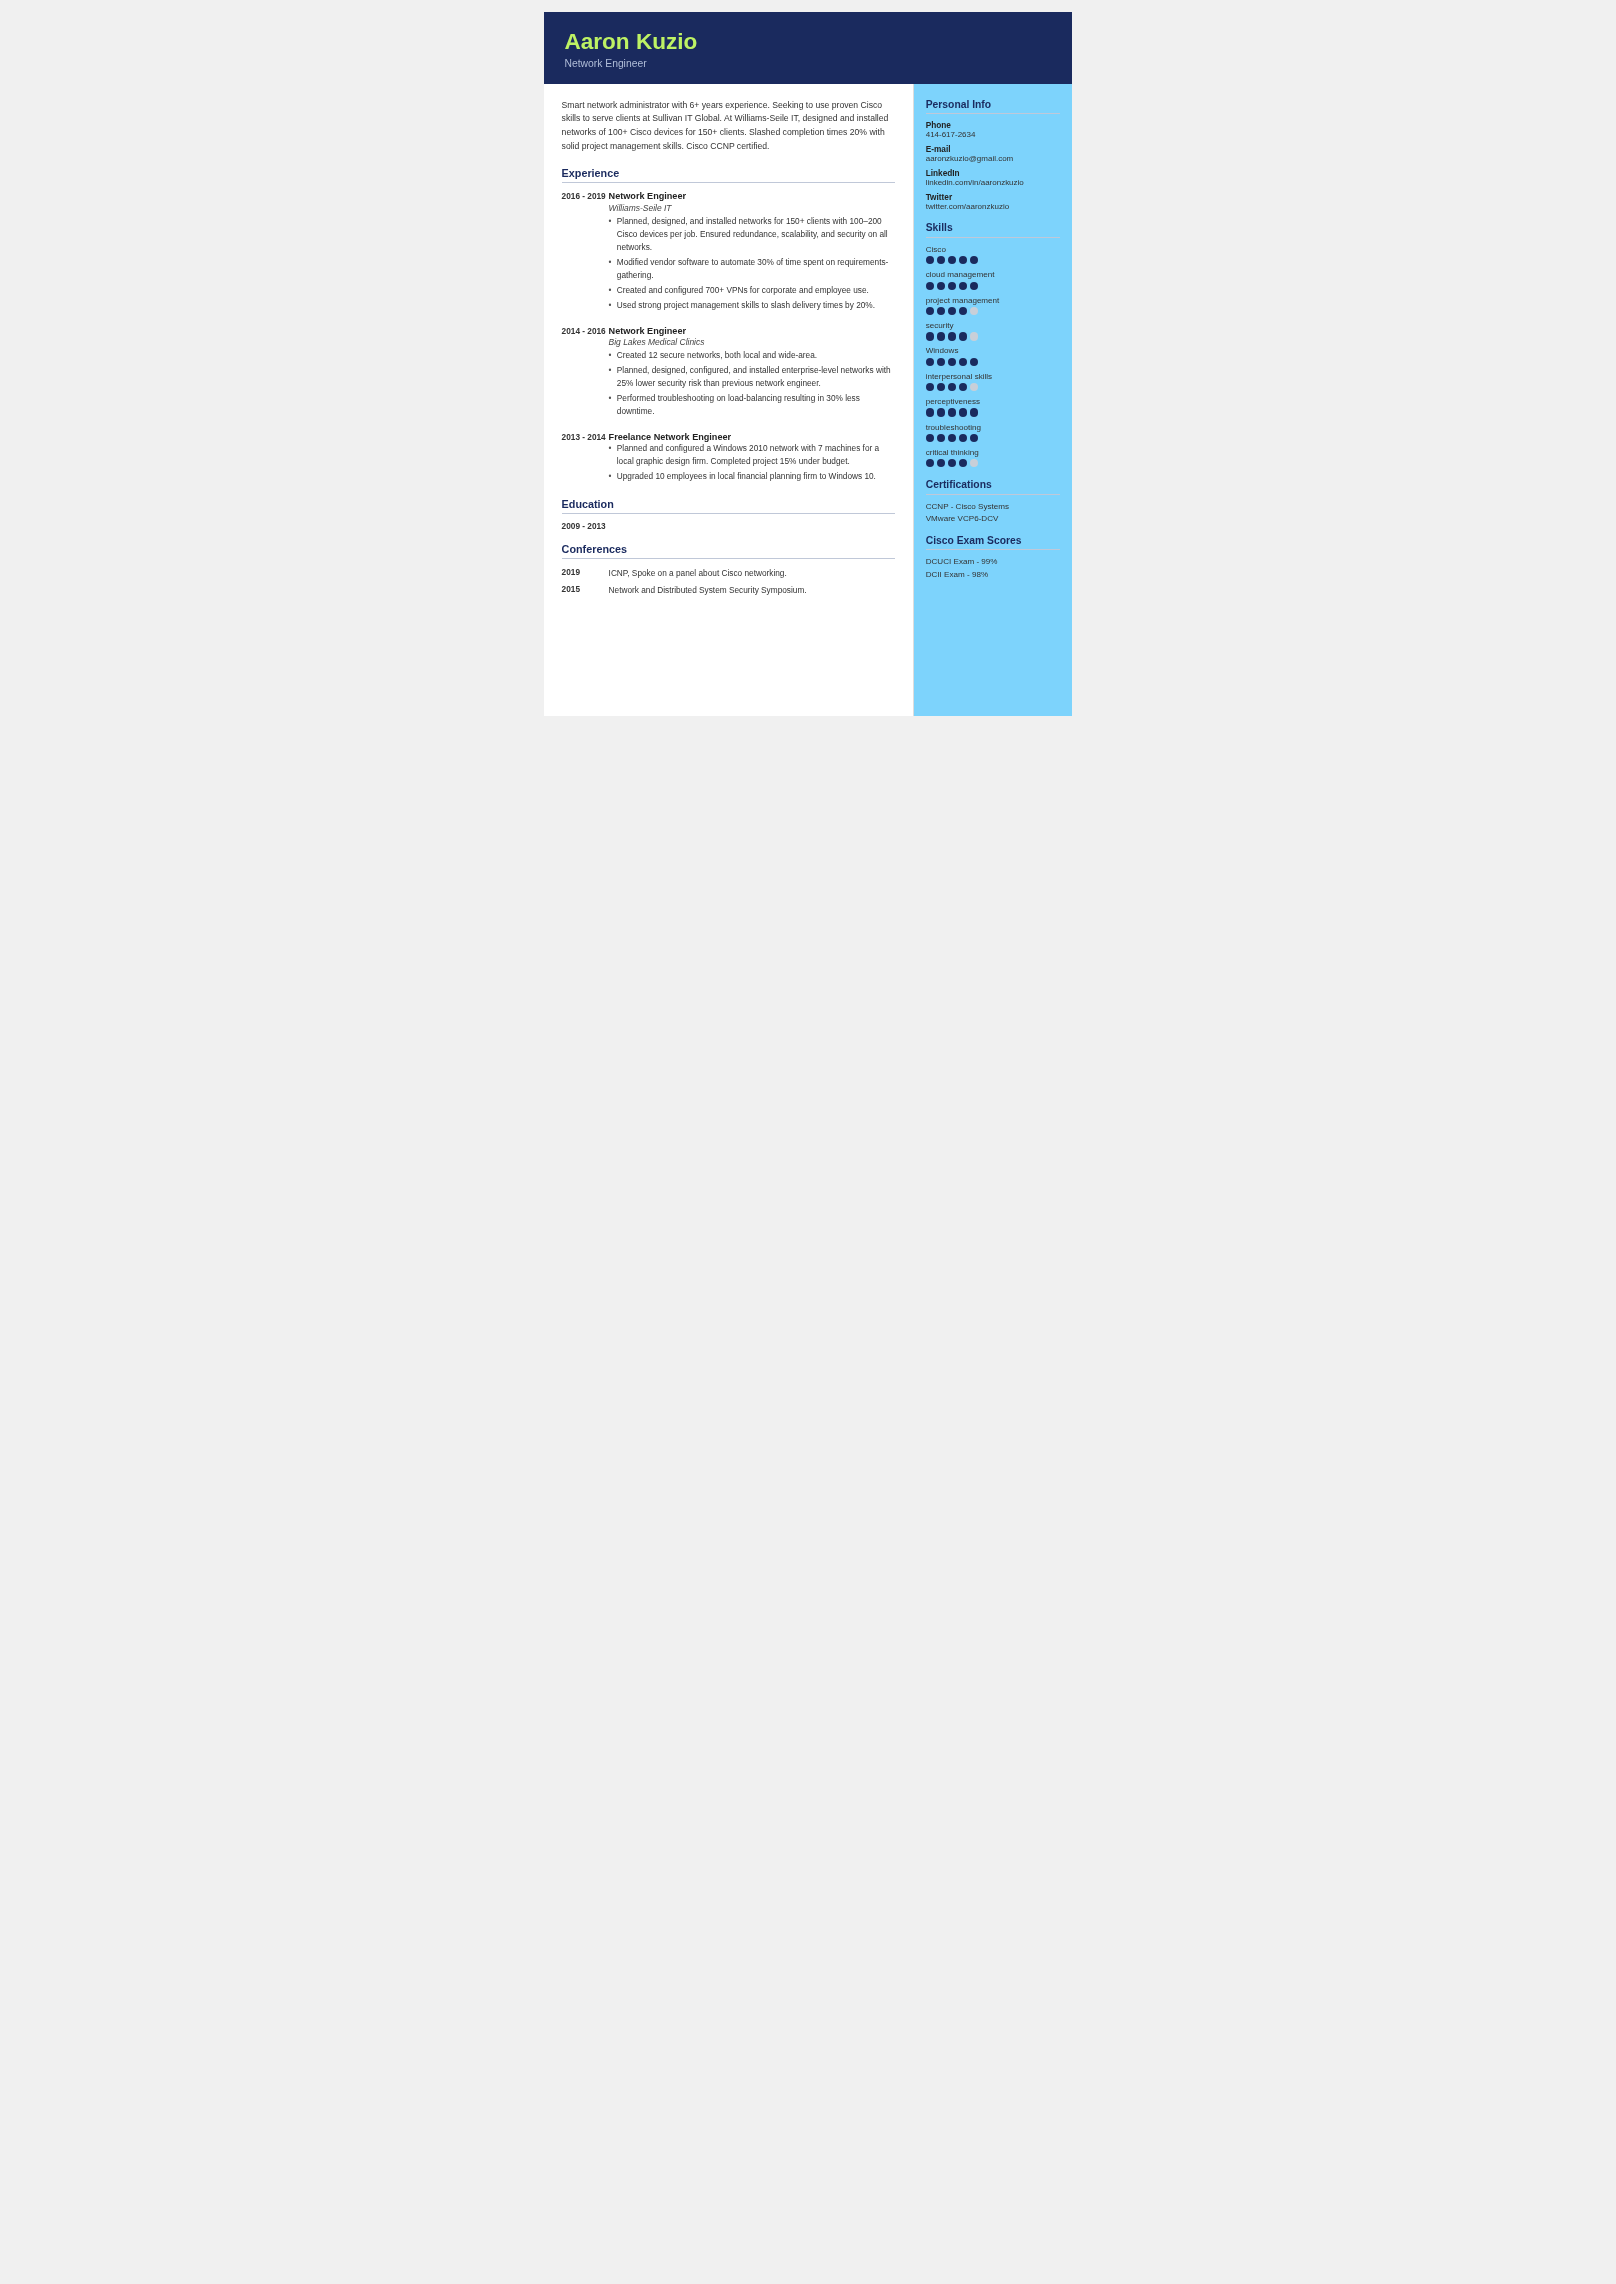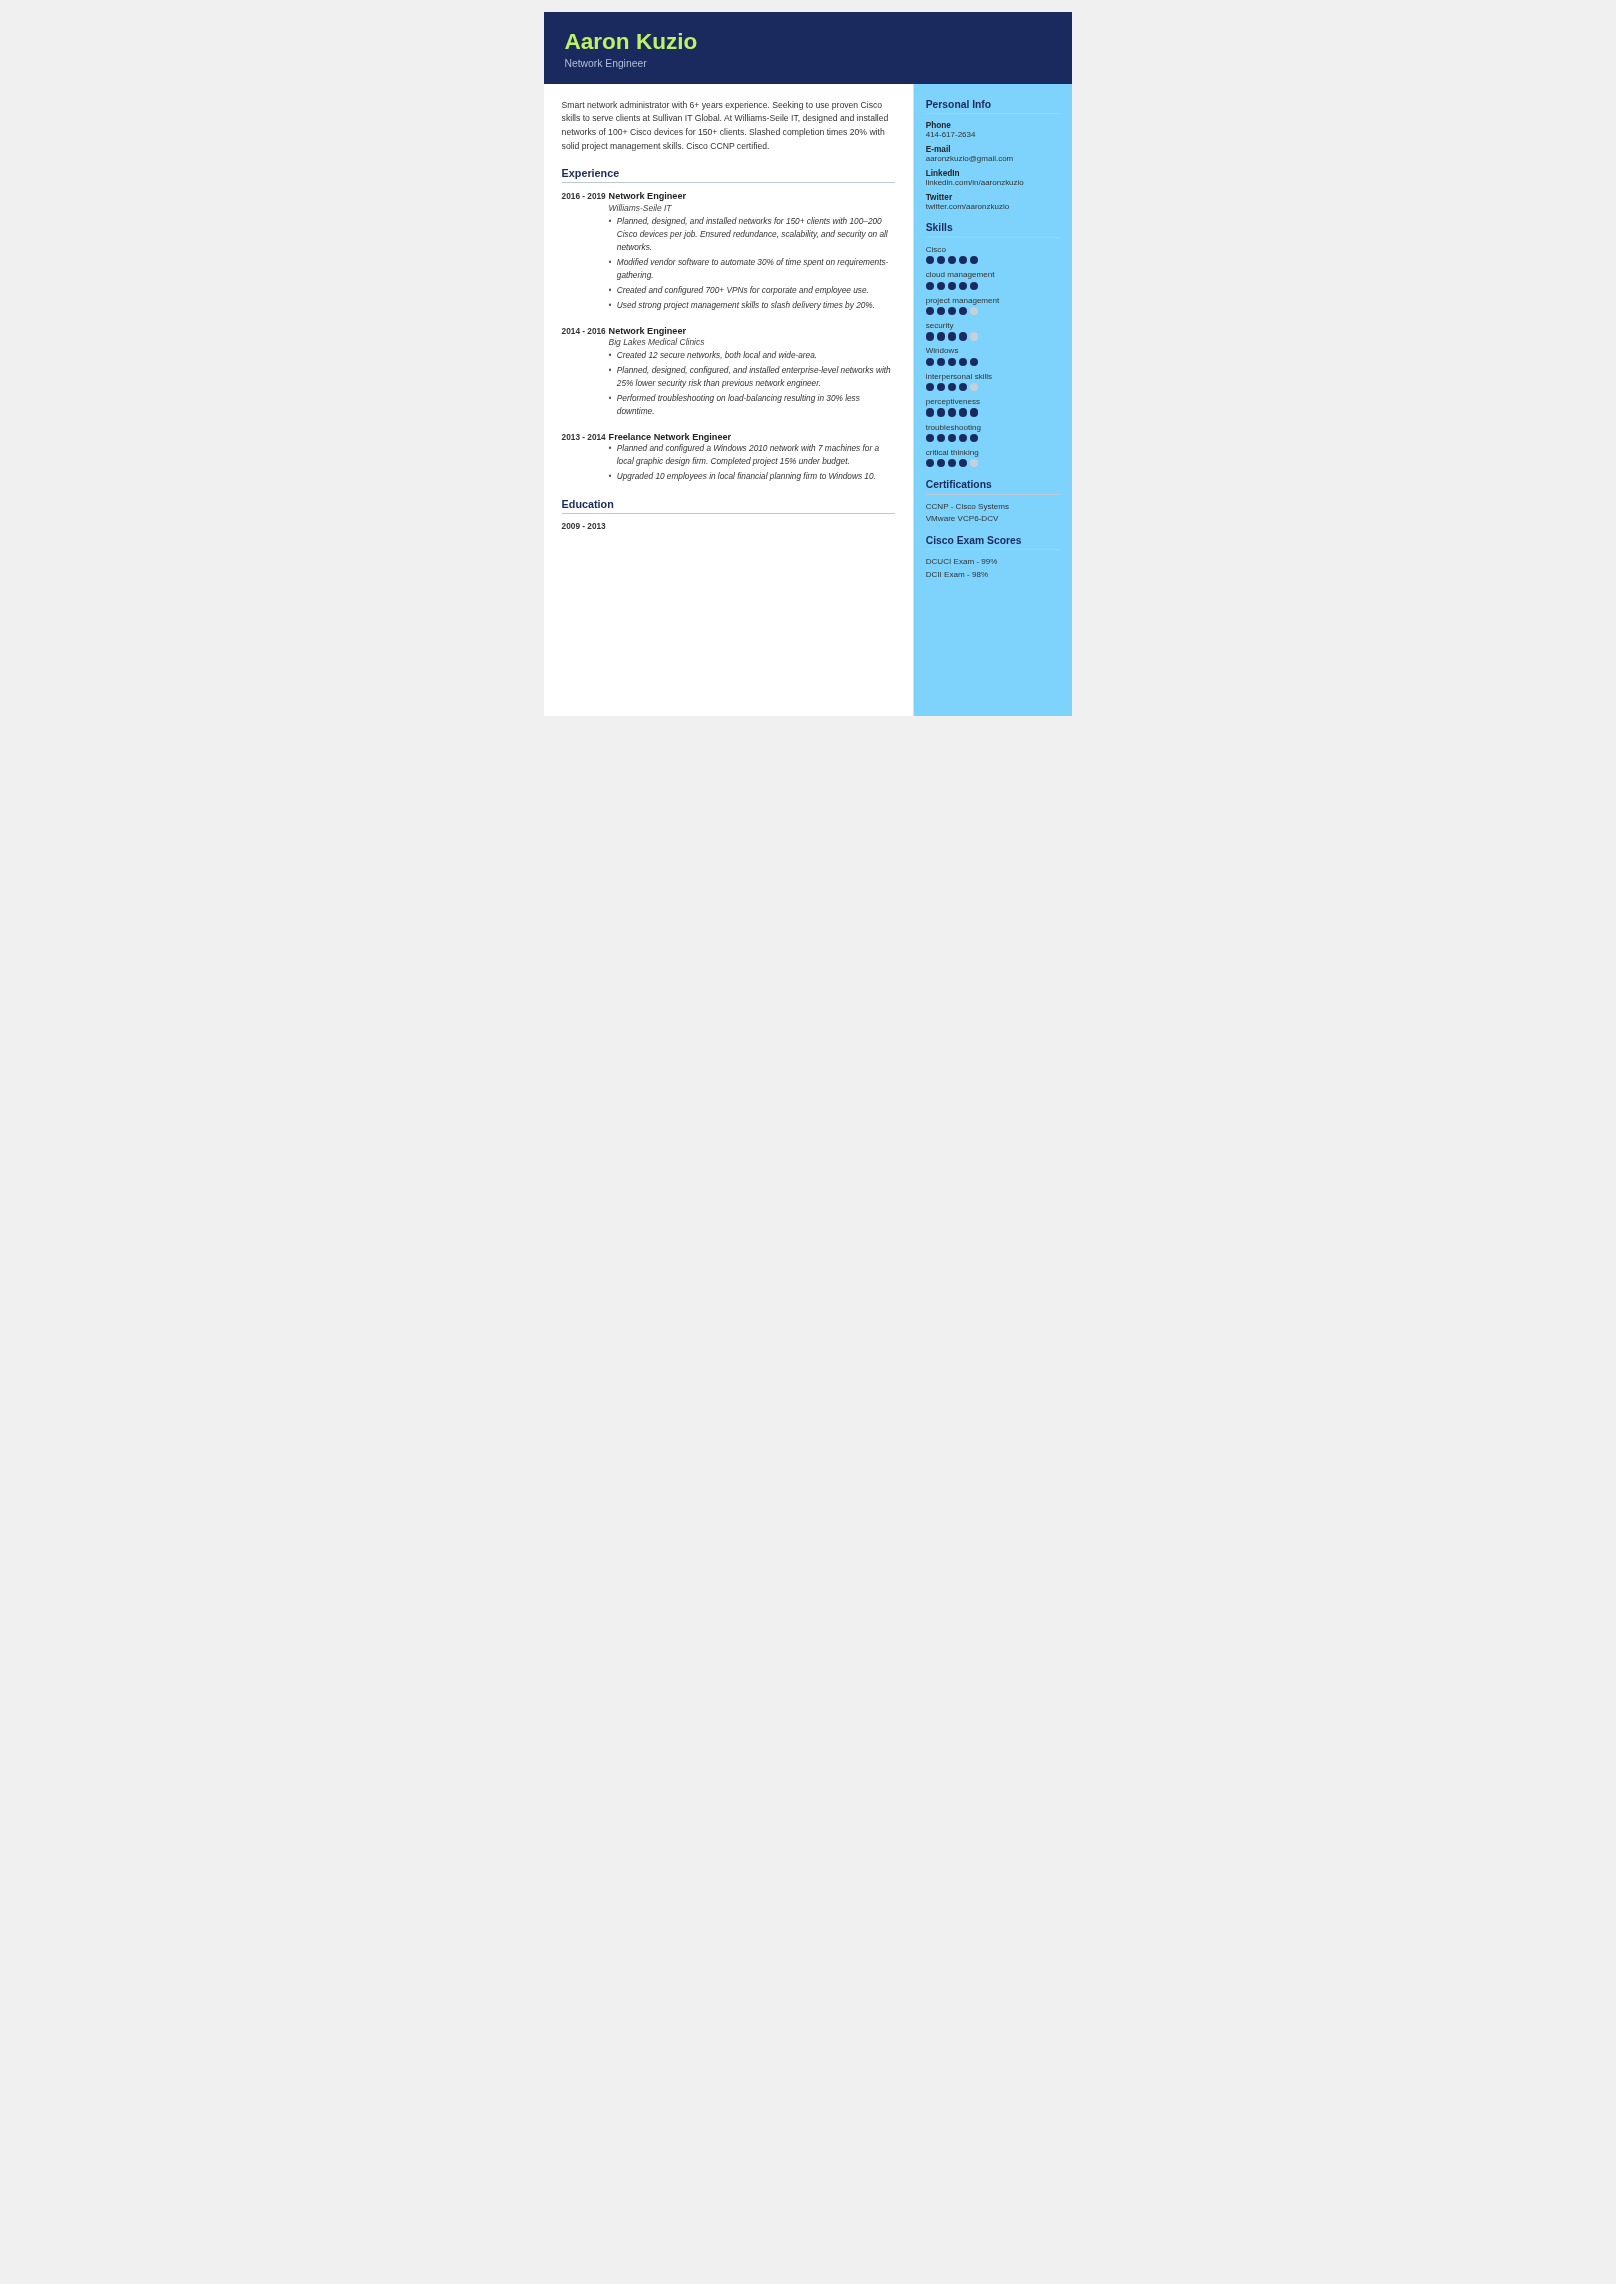--- a/index.html
+++ b/index.html
@@ -94,21 +94,20 @@
       list-style: none;
       padding: 0;
     }
     .exp-bullets li {
       font-size: 0.88em;
       color: #333;
       line-height: 1.55;
       margin-bottom: 2.3px;
       padding-left: 8.2px;
       position: relative;
-      font-style: italic;
     }
     .exp-bullets li::before {
       content: "•";
       position: absolute;
       left: 0;
       color: #555;
     }
     .edu-block {
       display: flex;
       margin-bottom: 8.2px;
@@ -302,20 +301,34 @@
         <div id="education-list">
             <div class="edu-block">
               <div class="edu-dates">2009 -
 2013</div>
             </div>
           </div>
       </div>
 
 
 
+      <div class="section-gap">
+        <h2 class="section-title">Conferences</h2>
+        <hr class="section-divider">
+        <div id="conferences-list">
+            <div class="conf-block">
+              <div class="conf-year">2019</div>
+              <div class="conf-desc">ICNP, Spoke on a panel about Cisco networking.</div>
+            </div>
+            <div class="conf-block">
+              <div class="conf-year">2015</div>
+              <div class="conf-desc">Network and Distributed System Security Symposium.</div>
+            </div>
+          </div>
+      </div>
 
     </div>
 
     <div class="sidebar">
 
       <div class="section-gap">
         <h2 class="sidebar-section-title">Personal Info</h2>
         <hr class="sidebar-divider">
         <div class="info-item">
           <div class="info-label">Phone</div>

